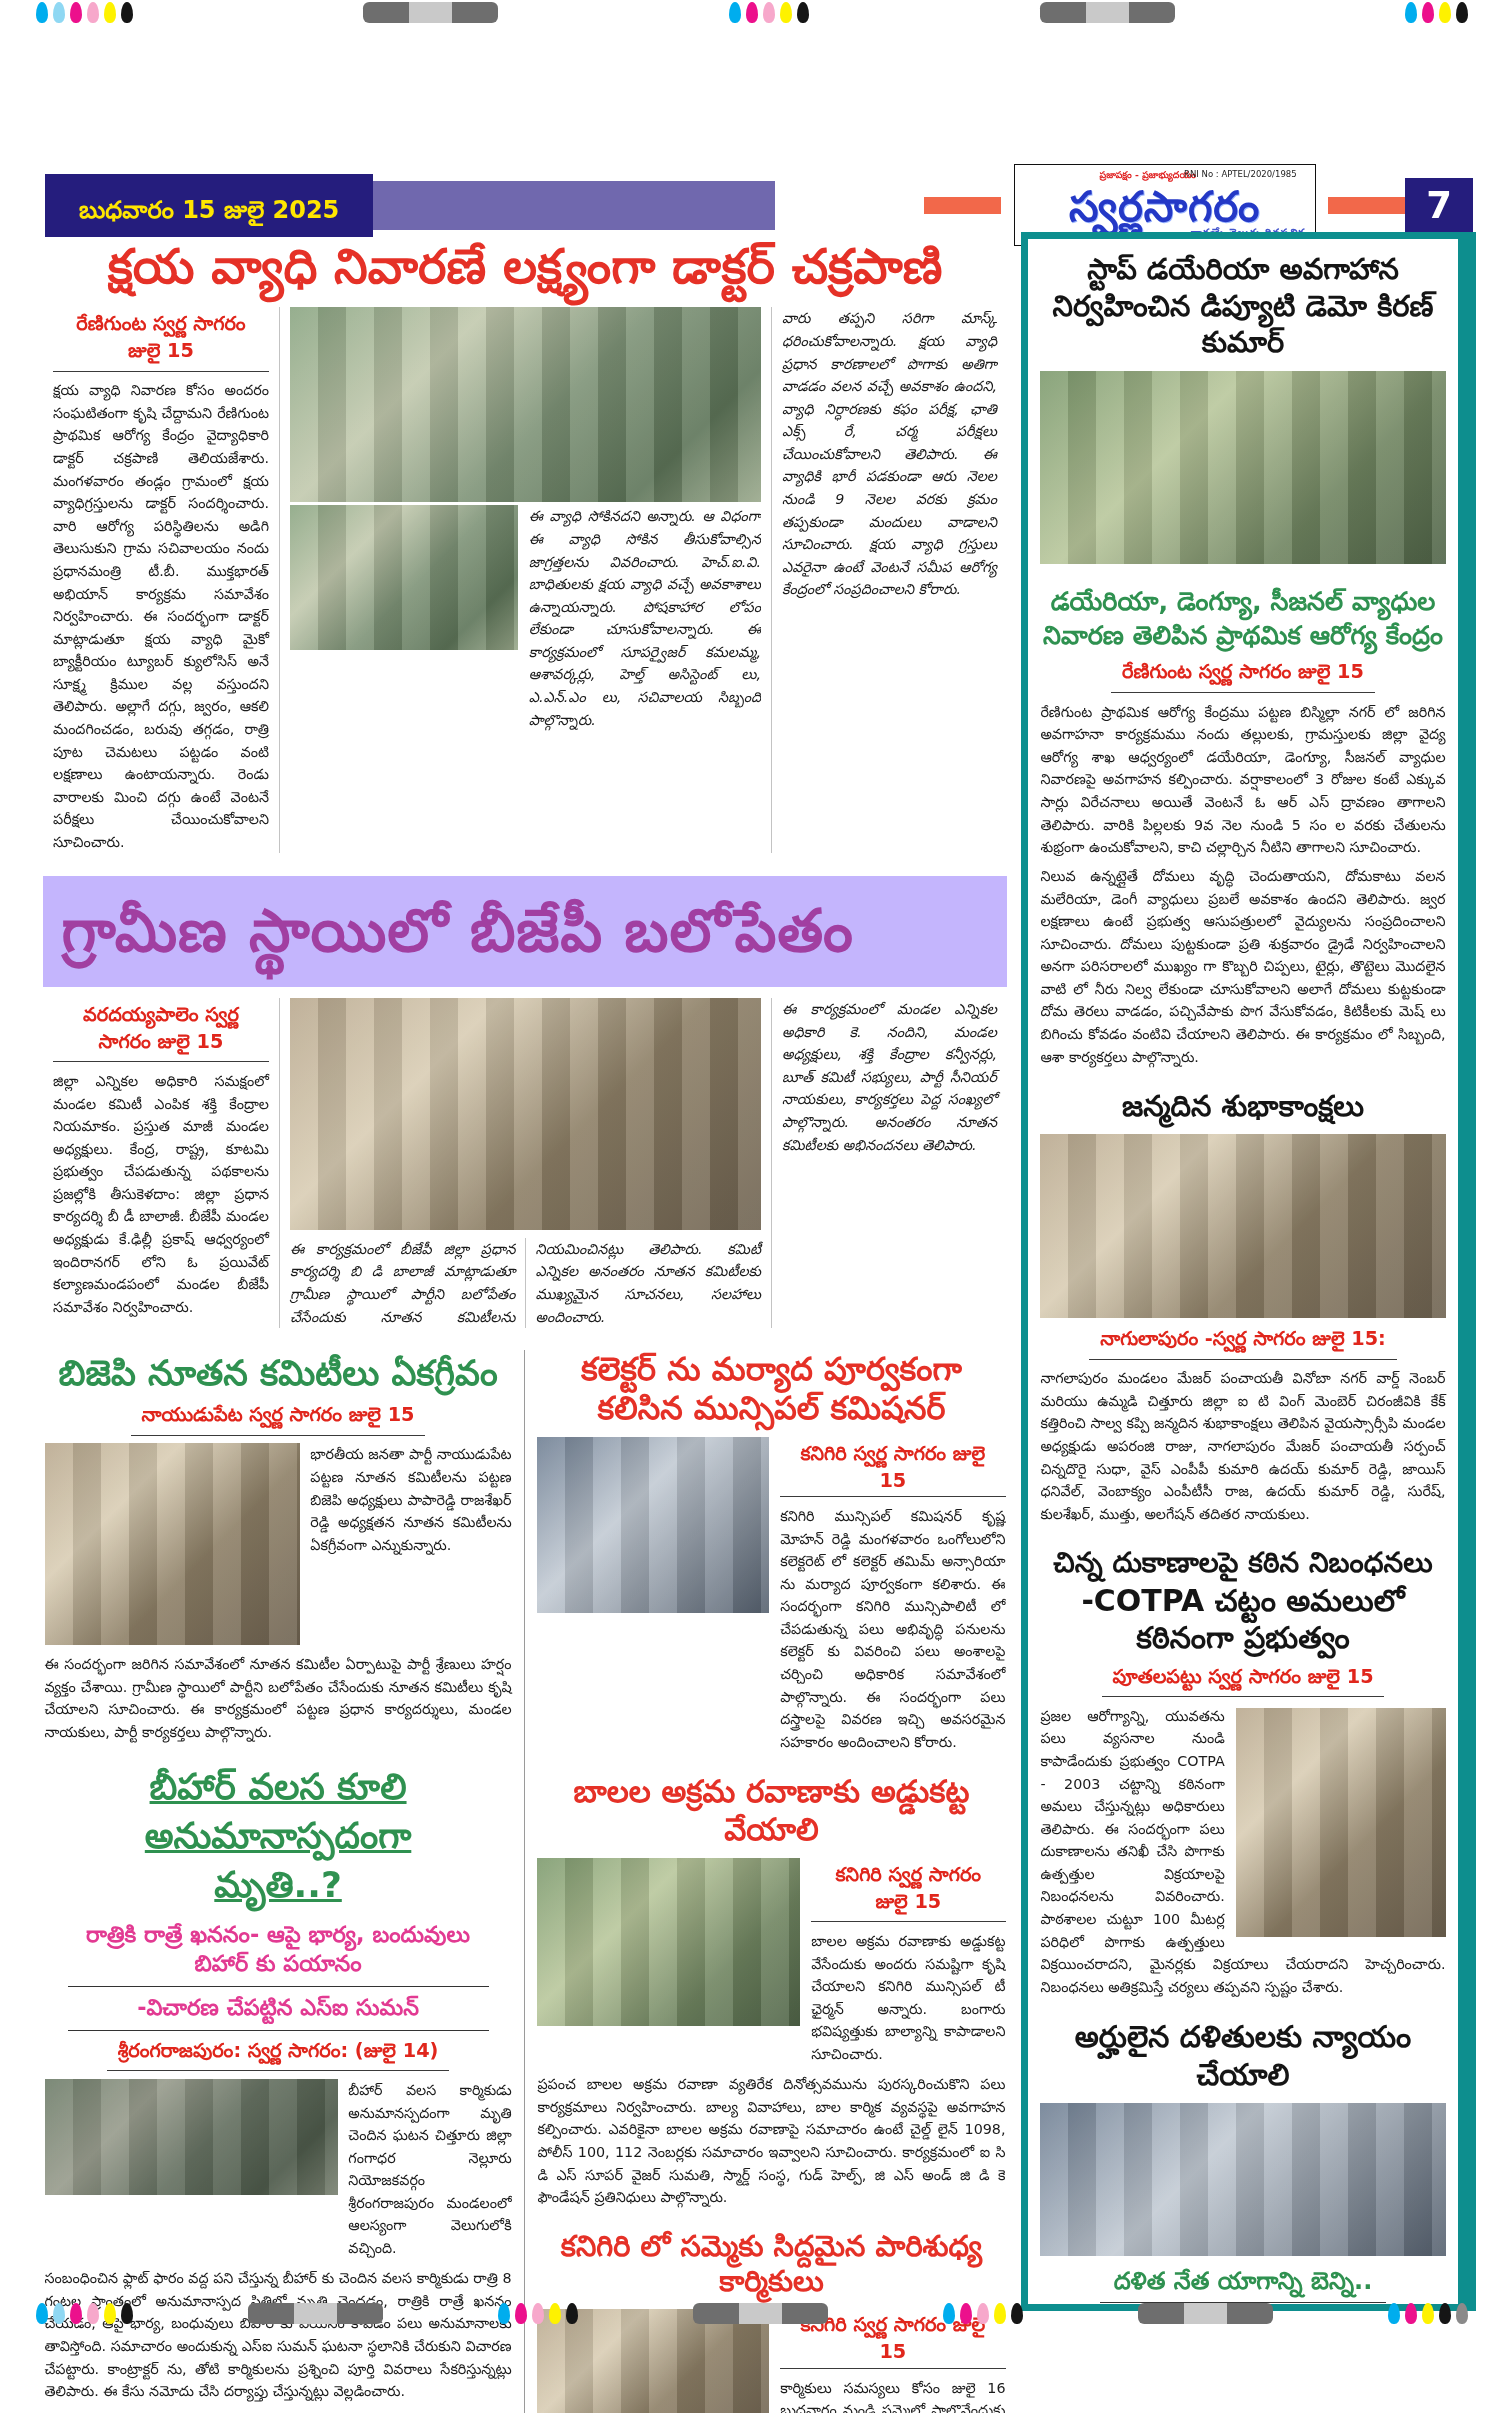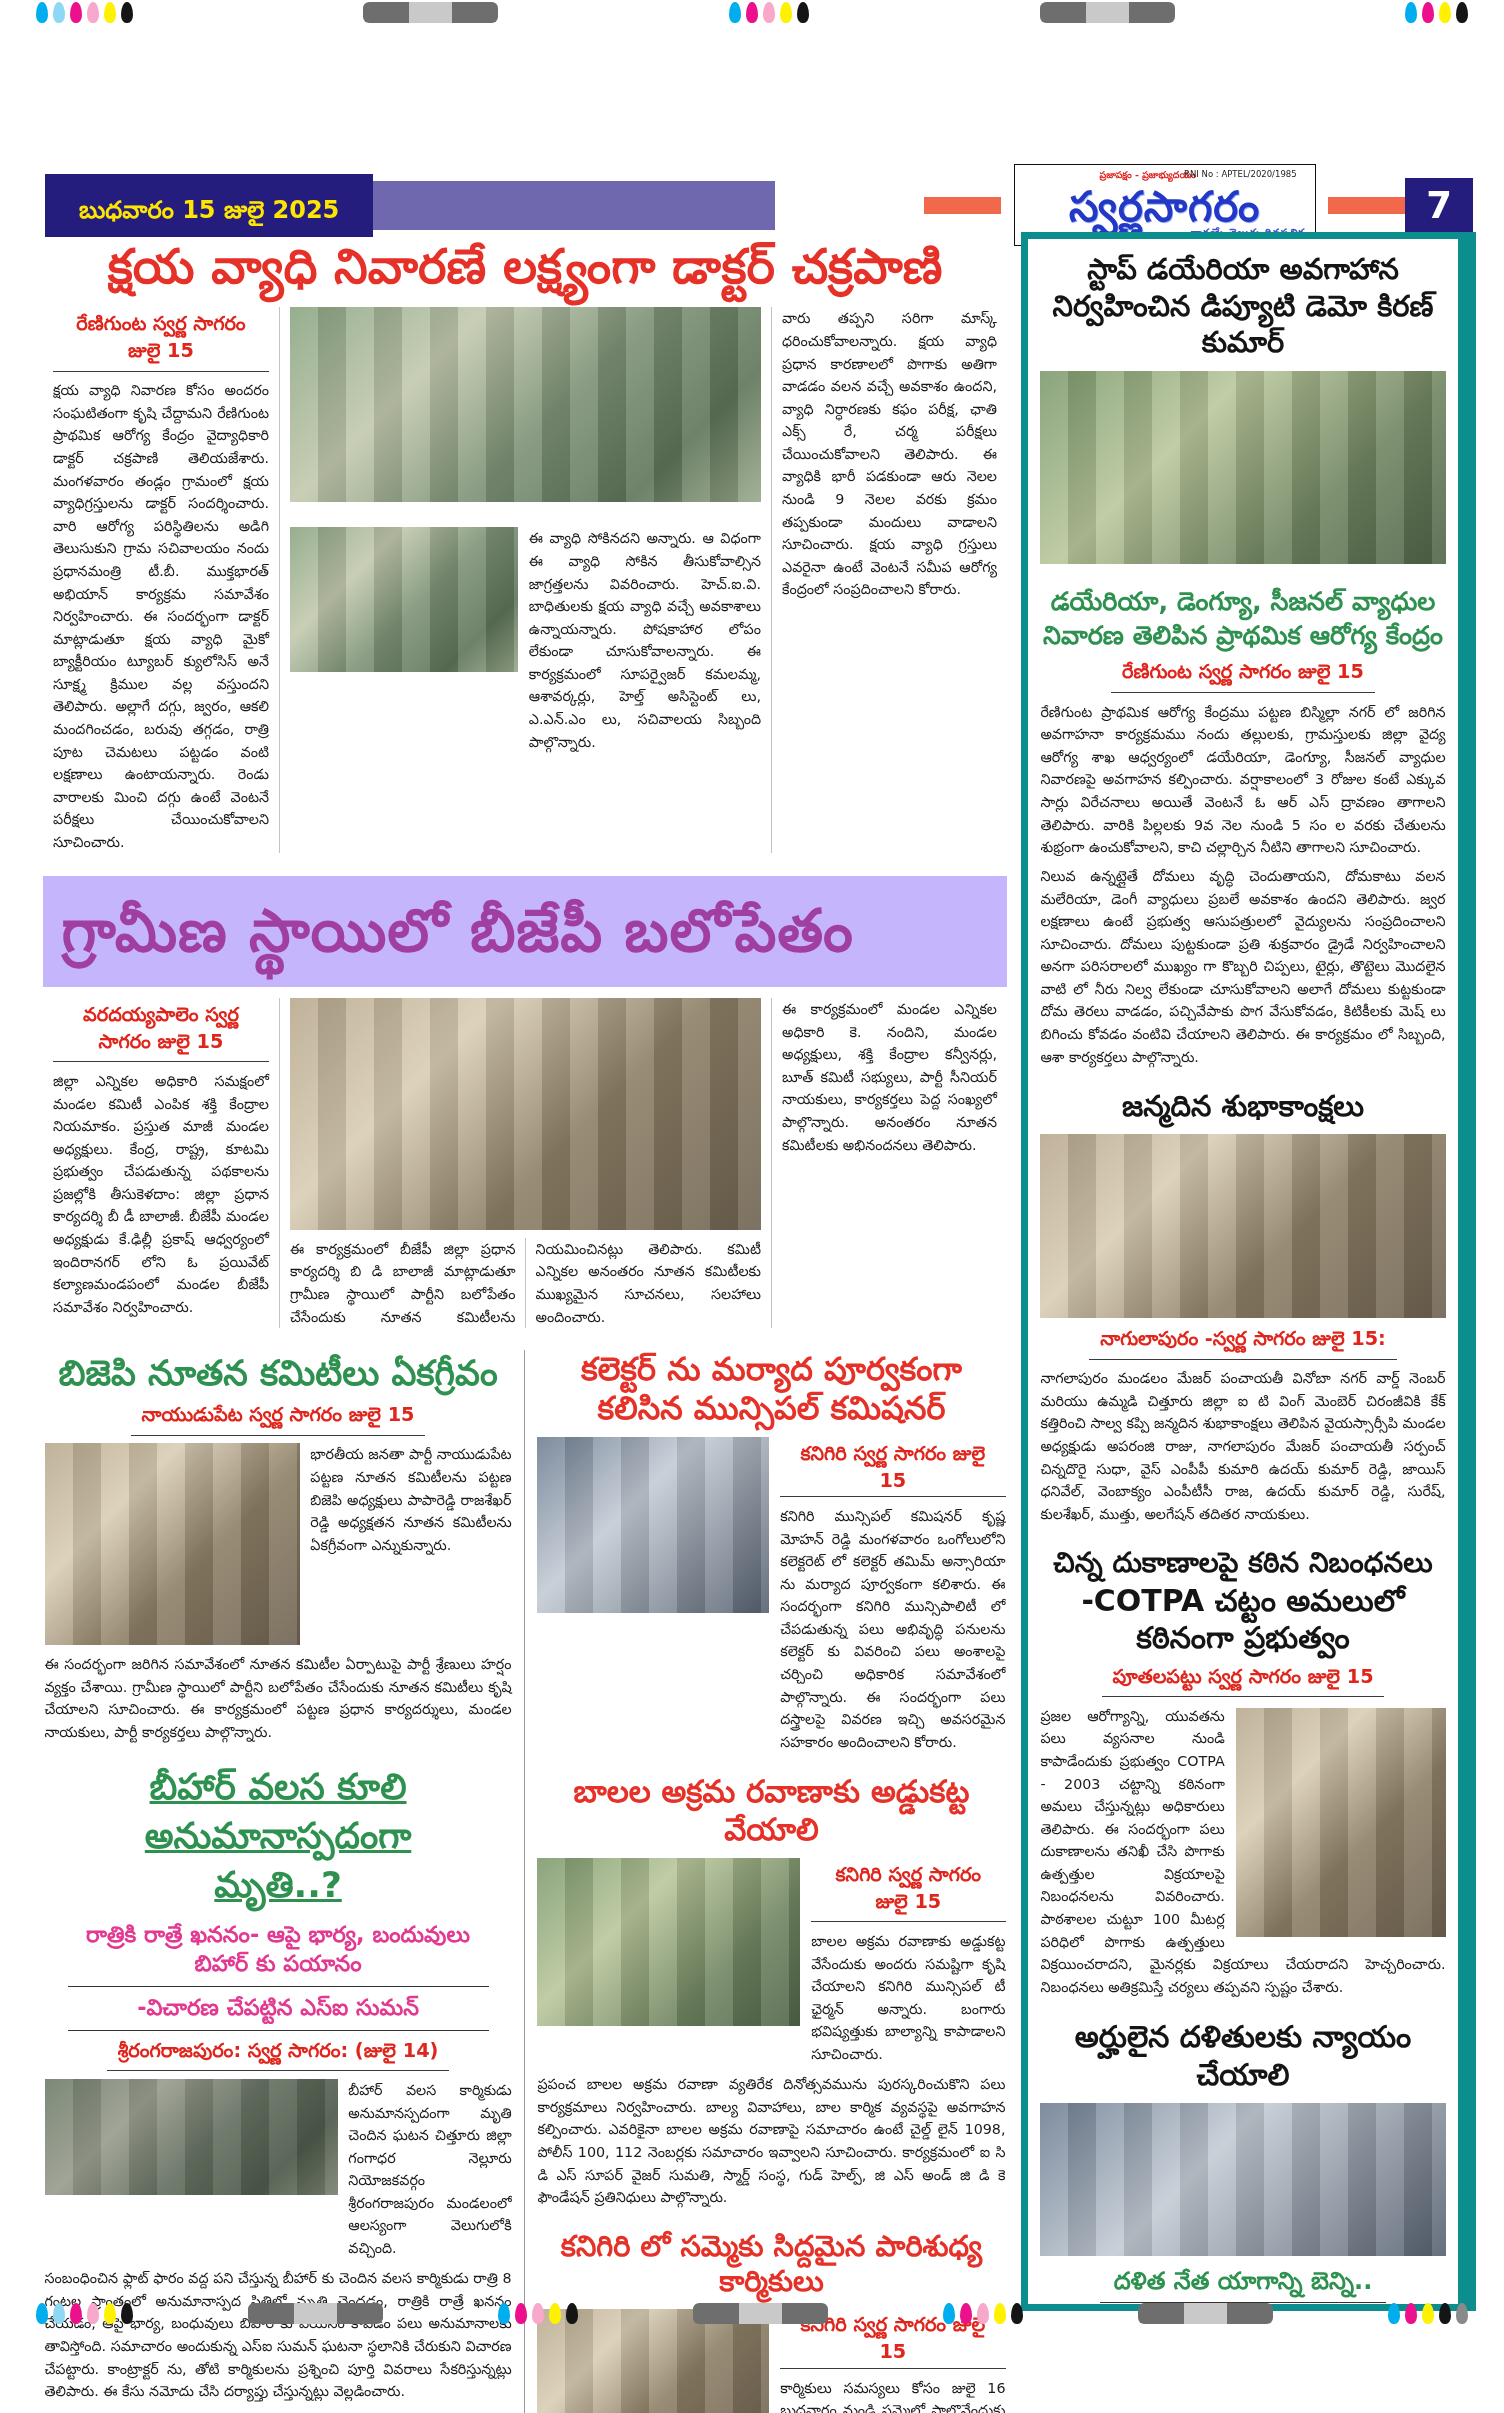--- a/index.html
+++ b/index.html
@@ -58,21 +58,21 @@
          position:relative;overflow:hidden;}
   .photo:after{content:"";position:absolute;inset:0;
          background:repeating-linear-gradient(90deg,rgba(255,255,255,.10) 0 28px,rgba(0,0,0,.10) 28px 56px);}
   .photo.indoor{background:linear-gradient(135deg,#b9a98f 0%,#d9cdb4 30%,#8d7f66 60%,#6e6250 100%);}
   .photo.crowd{background:linear-gradient(135deg,#7d9a6e 0%,#b9c79c 35%,#6f8460 70%,#4f6347 100%);}
   .photo.office{background:linear-gradient(135deg,#6f7f93 0%,#c3cbd4 40%,#55606e 100%);}
 
   
   .grid4{display:flex;margin-top:3.1px;}
   .gcol{box-sizing:border-box;padding:0 10px;}
-  .gcol + .gcol{border-left:0.8px solid #c3c3c3;}
+  .gcol + .gcol{border-left:0.8px solid #c3c3c3;font-style:italic;}
   .gc-side{width:236px;flex-shrink:0;overflow:hidden;}
   .gc-mid{flex:1;overflow:hidden;}
   .mid2{column-count:2;column-gap:20px;column-rule:0.8px solid #c3c3c3;margin-top:7.7px;}
 
   .bjp-banner{background:#c4b5fd;margin:23px 0 10.8px;padding:23px 18.5px;}
   .bjp-banner div{color:#a13fa1;font-size:59px;font-weight:bold;letter-spacing:0.8px;line-height:1.1;}
 
   .bottom-row{display:flex;margin-top:21.6px;}
   .bcol{box-sizing:border-box;width:50%;padding:0 12.4px;overflow:hidden;}
   .bcol.left{border-right:0.8px solid #9a9a9a;padding-left:1.5px;}
@@ -137,21 +137,21 @@
 
       <article>
         <h1 class="h-red-main">క్షయ వ్యాధి నివారణే లక్ష్యంగా డాక్టర్ చక్రపాణి</h1>
         <div class="grid4">
           <div class="gcol gc-side">
             <div class="dateline"><span>రేణిగుంట స్వర్ణ సాగరం జులై 15</span></div>
             <div class="body">క్షయ వ్యాధి నివారణ కోసం అందరం సంఘటితంగా కృషి చేద్దామని రేణిగుంట ప్రాథమిక ఆరోగ్య కేంద్రం వైద్యాధికారి డాక్టర్ చక్రపాణి తెలియజేశారు. మంగళవారం తండ్లం గ్రామంలో క్షయ వ్యాధిగ్రస్తులను డాక్టర్ సందర్శించారు. వారి ఆరోగ్య పరిస్థితిలను అడిగి తెలుసుకుని గ్రామ సచివాలయం నందు ప్రధానమంత్రి టీ.బీ. ముక్తభారత్ అభియాన్ కార్యక్రమ సమావేశం నిర్వహించారు. ఈ సందర్భంగా డాక్టర్ మాట్లాడుతూ క్షయ వ్యాధి మైకో బ్యాక్టీరియం ట్యూబర్ క్యులోసిస్ అనే సూక్ష్మ క్రిముల వల్ల వస్తుందని తెలిపారు. అల్లాగే దగ్గు, జ్వరం, ఆకలి మందగించడం, బరువు తగ్గడం, రాత్రి పూట చెమటలు పట్టడం వంటి లక్షణాలు ఉంటాయన్నారు. రెండు వారాలకు మించి దగ్గు ఉంటే వెంటనే పరీక్షలు చేయించుకోవాలని సూచించారు.</div>
           </div>
           <div class="gcol gc-mid">
             <div class="photo" style="width:100%;height:195px;"></div>
-            <div class="media-row" style="margin-top:25px;">
+            <div class="media-row" style="margin-top:3px;">
               <div class="photo" style="width:228px;height:145px;"></div>
               <div class="mtext body">ఈ వ్యాధి సోకినదని అన్నారు. ఆ విధంగా ఈ వ్యాధి సోకిన తీసుకోవాల్సిన జాగ్రత్తలను వివరించారు. హెచ్.ఐ.వి. బాధితులకు క్షయ వ్యాధి వచ్చే అవకాశాలు ఉన్నాయన్నారు. పోషకాహార లోపం లేకుండా చూసుకోవాలన్నారు. ఈ కార్యక్రమంలో సూపర్వైజర్ కమలమ్మ, ఆశావర్కర్లు, హెల్త్ అసిస్టెంట్ లు, ఎ.ఎన్.ఎం లు, సచివాలయ సిబ్బంది పాల్గొన్నారు.</div>
             </div>
           </div>
           <div class="gcol gc-side">
             <div class="body">వారు తప్పని సరిగా మాస్క్ ధరించుకోవాలన్నారు. క్షయ వ్యాధి ప్రధాన కారణాలలో పొగాకు అతిగా వాడడం వలన వచ్చే అవకాశం ఉందని, వ్యాధి నిర్ధారణకు కఫం పరీక్ష, ఛాతి ఎక్స్ రే, చర్మ పరీక్షలు చేయించుకోవాలని తెలిపారు. ఈ వ్యాధికి భారీ పడకుండా ఆరు నెలల నుండి 9 నెలల వరకు క్రమం తప్పకుండా మందులు వాడాలని సూచించారు. క్షయ వ్యాధి గ్రస్తులు ఎవరైనా ఉంటే వెంటనే సమీప ఆరోగ్య కేంద్రంలో సంప్రదించాలని కోరారు.</div>
           </div>
         </div>
       </article>
 

